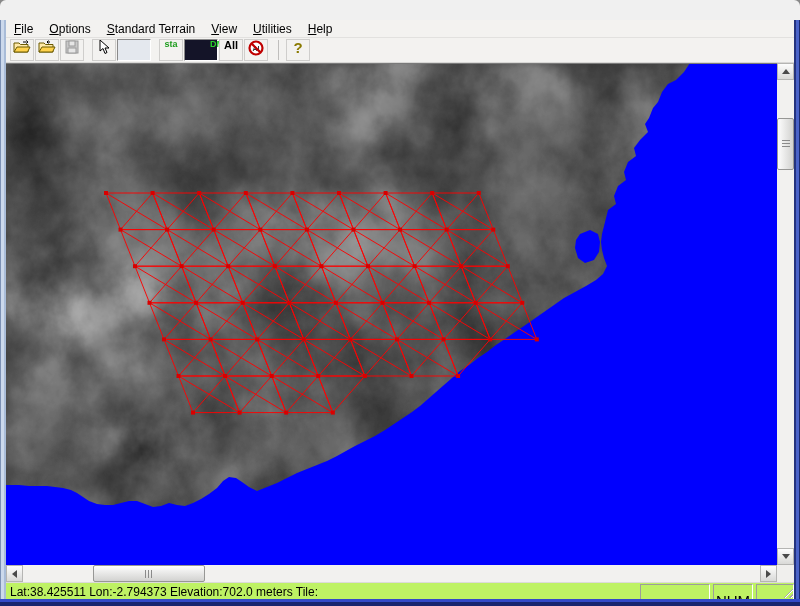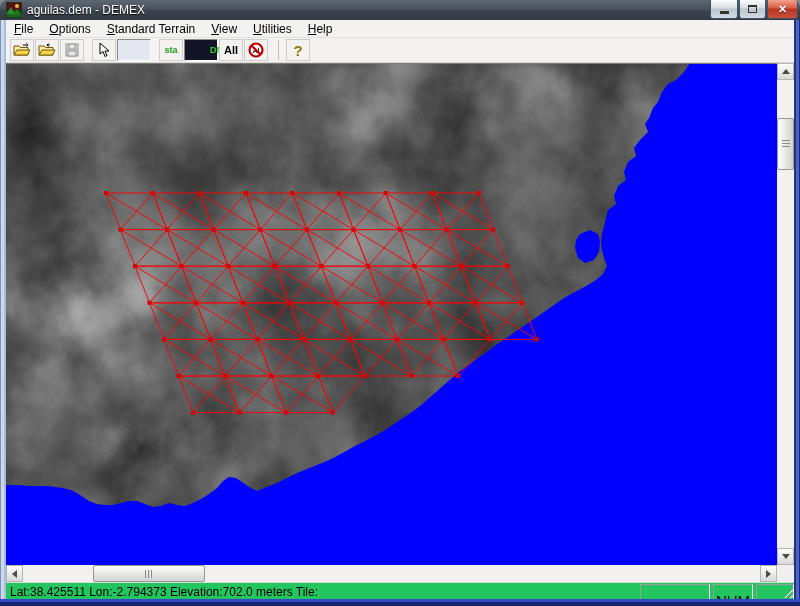--- a/index.html
+++ b/index.html
@@ -36,21 +36,21 @@
   .close-glyph { color:#fff; font-size:11px; font-weight:bold; text-shadow:0 1px 1px #601008; line-height:1; }
   
   #menubar { position:absolute; left:6px; top:20px; width:788px; height:18px;
     background:#f3f2f0; display:flex; align-items:center; font-size:12px; color:#000;
     border-bottom:1px solid #e2e1df; }
   .menu-item { padding:8px 8px; white-space:nowrap; }
   .menu-item u { text-decoration:underline; }
   
   #toolbar { position:absolute; left:6px; top:38px; width:788px; height:25px;
     background:#f3f2f0; display:flex; align-items:center; border-bottom:1px solid #d8d7d5; }
-  .tbtn { width:24px; height:22px; margin-left:1px; display:flex; align-items:center;
+  .tbtn { width:24px; height:22px; margin-left:1px; display:flex; align-items:flex-start;
     justify-content:center; background:#f3f2f0; border:1px solid #cfcecc; }
   .tbtn.pressed { border:1px solid #8a8a8a; border-right-color:#fff; border-bottom-color:#fff;
     background:#e4e8ee;padding-left:32px; }
   .tbtn.dark { background:#141428; }
   .tb-gap { width:7px; height:22px; }
   .tb-sep { width:1px; height:20px; background:#bfbebc; margin:0 3px; }
   .tb-label { font-size:10px; font-weight:bold; line-height:1; }
   .lbl-sta { color:#1d9c1d; font-size:9px; }
   .lbl-dm  { color:#2ad42a; font-size:9px; }
   .lbl-all { color:#000; font-size:11px; }
@@ -77,59 +77,37 @@
   .grip-v { width:8px; height:8px;
     background:repeating-linear-gradient(to right,#8a8a8a 0 1px,transparent 1px 3px); }
   #hscroll { position:absolute; left:6px; top:565px; width:771px; height:17px; background:#f2f1ef; }
   #hscroll .sb-arrow-box { width:17px; height:17px; top:0; }
   #hthumb { position:absolute; left:87px; top:0; width:112px; height:17px;
     background:linear-gradient(to bottom,#fdfdfd,#d2d2d0); border:1px solid #979795; border-radius:2px;
     display:flex; align-items:center; justify-content:center; }
   #sb-corner { position:absolute; left:777px; top:565px; width:17px; height:17px; background:#f0efed; }
   
   #statusbar { position:absolute; left:6px; top:582px; width:788px; height:17px;
-    background:#22c55e; border-top:1px solid #dcdbd9; font-size:12px; color:#000; }
+    background:#bef264; border-top:1px solid #dcdbd9; font-size:12px; color:#000; }
   #status-text { position:absolute; left:4px; top:2px; white-space:nowrap; }
   .status-cell { position:absolute; top:1px; height:32px;
     border:1px solid; border-color:#9d9d9b #ffffff #ffffff #9d9d9b;
     font-size:15px; display:flex; align-items:center; justify-content:center; }
   #cell-1 { left:634px; width:70px; }
   #cell-2 { left:707px; width:40px; }
   #cell-3 { left:750px; width:38px; }
   #resize-grip { position:absolute; right:1px; bottom:1px; width:12px; height:12px;
     background:repeating-linear-gradient(135deg,transparent 0 2px,#a8a8a8 2px 3px,#fff 3px 4px);
     clip-path:polygon(100% 0,100% 100%,0 100%); }
 </style>
 </head>
 <body>
 
 <div id="win">
 
-  <div id="titlebar">
-    <svg id="title-icon" viewBox="0 0 16 16">
-      <rect x="0" y="0" width="16" height="16" fill="#123a12"></rect>
-      <rect x="1" y="1" width="14" height="7" fill="#5a1010"></rect>
-      <circle cx="11" cy="4" r="2" fill="#e0c030"></circle>
-      <polygon points="0,12 5,5 9,12" fill="#2c8c2c"></polygon>
-      <polygon points="6,13 11,7 16,13" fill="#1f7a1f"></polygon>
-      <rect x="1" y="12" width="14" height="3" fill="#1d661d"></rect>
-    </svg>
-    <span id="title-text">aguilas.dem - DEMEX</span>
-    <div id="caption-buttons">
-      <div class="capbtn" id="btn-minimize">
-          <div class="min-glyph"></div>
-        </div>
-      <div class="capbtn" id="btn-maximize">
-          <div class="max-glyph"></div>
-        </div>
-      <div class="capbtn" id="btn-close">
-          <span class="close-glyph">✕</span>
-        </div>
-    </div>
-  </div>
 
   <div id="menubar">
       <div class="menu-item"><u>F</u>ile</div>
       <div class="menu-item"><u>O</u>ptions</div>
       <div class="menu-item"><u>S</u>tandard Terrain</div>
       <div class="menu-item"><u>V</u>iew</div>
       <div class="menu-item"><u>U</u>tilities</div>
       <div class="menu-item"><u>H</u>elp</div>
     </div>
 

